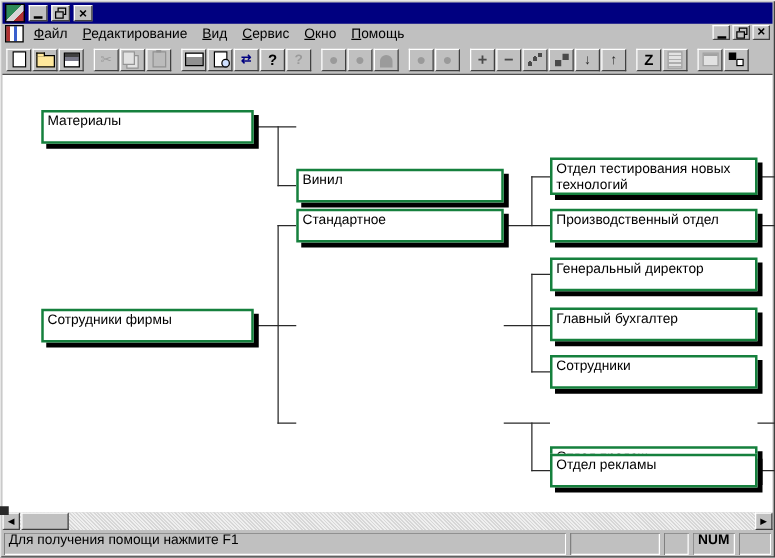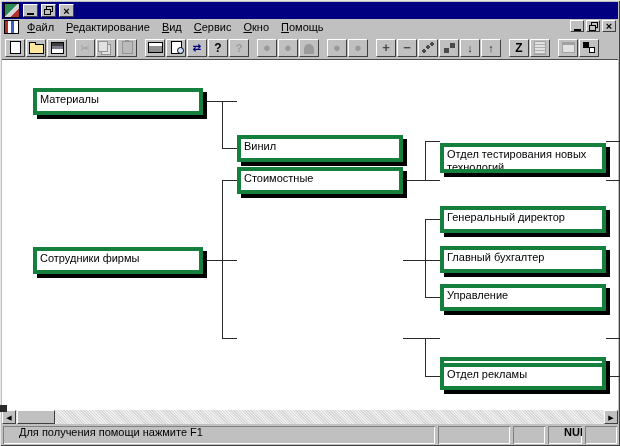--- a/index.html
+++ b/index.html
@@ -77,29 +77,29 @@
     background:repeating-linear-gradient(45deg,#efefef 0 1px,#d7d7d7 1px 2px);}
   .scroll-arrow{width:14px;height:14px;flex:0 0 auto;background:#c0c0c0;border:1px solid;
     border-color:#fff #404040 #404040 #fff;box-sizing:border-box;display:flex;align-items:center;justify-content:center;
     font-size:7px;line-height:7px;padding:0;color:#000;}
   .scroll-right{margin-left:auto;}
   .scroll-thumb{position:absolute;top:0;height:14px;background:#c0c0c0;border:1px solid;
     border-color:#fff #404040 #404040 #fff;box-sizing:border-box;}
   
   .statusbar{height:18px;flex:0 0 auto;display:flex;gap:3px;align-items:flex-end;padding:2px 1px 0 1px;}
   .status-panel{height:18px;box-sizing:border-box;box-shadow:inset 1px 1px 0 #808080,inset -1px -1px 0 #fff;
-    padding:1px 16px;line-height:11px;white-space:nowrap;overflow:hidden;}
+    padding:1px 4px;line-height:11px;white-space:nowrap;overflow:hidden;}
   .sp-msg{flex:1;}
   .sp-2{width:72px;}
   .sp-3{width:20px;}
   .sp-num{width:34px;text-align:center;font-weight:bold;}
   .sp-5{width:26px;}
   
   #diagram{position:absolute;left:0;top:0;width:620px;height:446px;pointer-events:none;}
-  .node{position:absolute;box-sizing:border-box;background:#fff;border:4px solid #15803d;
+  .node{position:absolute;box-sizing:border-box;background:#fff;border:2px solid #15803d;
     box-shadow:4px 4px 0 #000;padding:1px 3px;font-size:11px;line-height:13px;
     pointer-events:auto;overflow:hidden;}
   .connector,.fragment{position:absolute;background:#2a2a2a;}
 </style>
 </head>
 <body>
 
 <div class="window">
 
   <div class="titlebar">
@@ -260,22 +260,23 @@
       <div class="connector" style="left: 403px; top: 338px; width: 37px; height: 1px;"></div>
       <div class="connector" style="left: 425px; top: 338px; width: 1px; height: 39px;"></div>
       <div class="connector" style="left: 425px; top: 376px; width: 15px; height: 1px;"></div>
       <div class="connector" style="left: 606px; top: 141px; width: 14px; height: 1px;"></div>
       <div class="connector" style="left: 606px; top: 180px; width: 14px; height: 1px;"></div>
       <div class="connector" style="left: 606px; top: 338px; width: 14px; height: 1px;"></div>
       <div class="connector" style="left: 606px; top: 376px; width: 14px; height: 1px;"></div>
       <div class="fragment" style="left: 0px; top: 405px; width: 7px; height: 7px;"></div>
       <div class="node" style="left: 33px; top: 88px; width: 170px; height: 27px;">Материалы</div>
       <div class="node" style="left: 237px; top: 135px; width: 166px; height: 27px;">Винил</div>
-      <div class="node" style="left: 237px; top: 167px; width: 166px; height: 27px;">Стоимостные</div>
-      <div class="node" style="left: 440px; top: 143px; width: 166px; height: 30px;">Отдел тестирования новых технологий</div>
+      <div class="node" style="left: 237px; top: 167px; width: 166px; height: 27px;">Стандартное</div>
+      <div class="node" style="left: 440px; top: 126px; width: 166px; height: 30px;">Отдел тестирования новых технологий</div>
+      <div class="node" style="left: 440px; top: 167px; width: 166px; height: 27px;">Производственный отдел</div>
       <div class="node" style="left: 440px; top: 246px; width: 166px; height: 27px;">Главный бухгалтер</div>
       <div class="node" style="left: 440px; top: 206px; width: 166px; height: 27px;">Генеральный директор</div>
-      <div class="node" style="left: 440px; top: 284px; width: 166px; height: 27px;">Управление</div>
+      <div class="node" style="left: 440px; top: 284px; width: 166px; height: 27px;">Сотрудники</div>
       <div class="node" style="left: 33px; top: 247px; width: 170px; height: 27px;">Сотрудники фирмы</div>
       <div class="node" style="left: 440px; top: 325px; width: 166px; height: 27px; margin-top: 32px;">Отдел продаж</div>
       <div class="node" style="left: 440px; top: 363px; width: 166px; height: 27px;">Отдел рекламы</div>
     </div>
 </div>
 
 </body></html>

